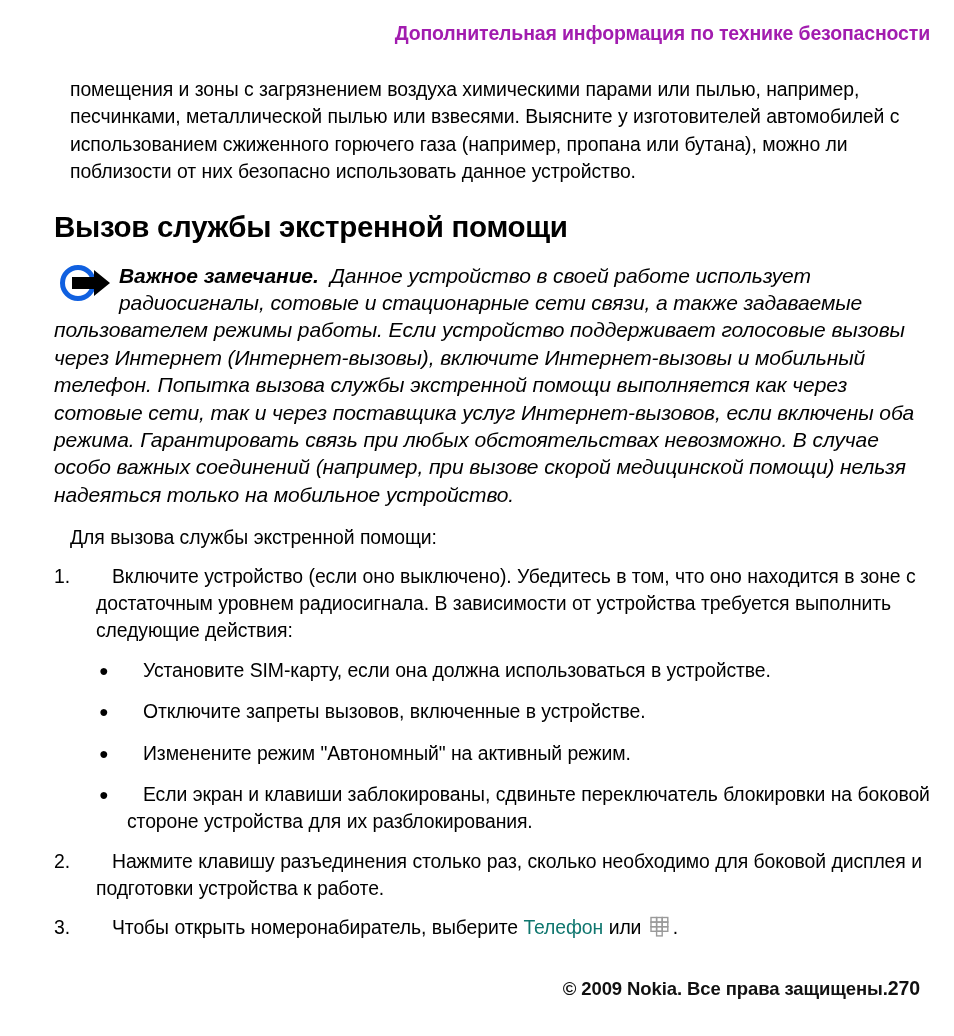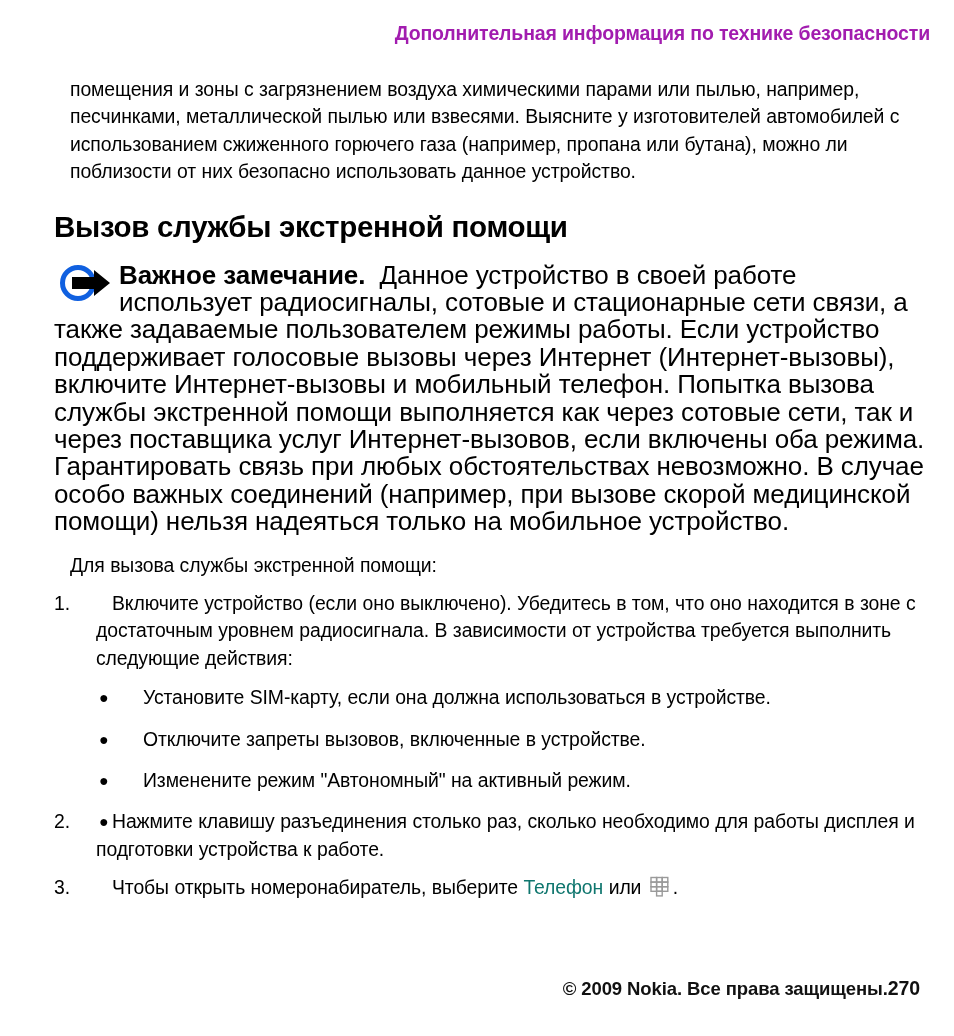--- a/index.html
+++ b/index.html
@@ -84,24 +84,25 @@
   }
   .note-icon svg {
     position: absolute;
     left: 0;
     top: -6px;
   }
   .note-lead {
     font-weight: bold;
   }
   .note-text {
-    font-size: 26px;
+    font-size: 21px;
     line-height: 27.4px;
     letter-spacing: -0.1px;
     margin: 0;
+    font-style: italic;
   }
 
   
   ol.steps {
     list-style: none;
     margin: 0;
     padding: 0;
   }
   ol.steps > li {
     position: relative;
@@ -212,27 +213,28 @@
           <li>
             <span class="dot">●</span>
             <span class="li-text">Отключите запреты вызовов, включенные в устройстве.</span>
           </li>
           <li>
             <span class="dot">●</span>
             <span class="li-text">Изменените режим "Автономный" на активный режим.</span>
           </li>
           <li>
             <span class="dot">●</span>
+            <span class="li-text">Если экран и клавиши заблокированы, сдвиньте переключатель блокировки на боковой стороне устройства для их разблокирования.</span>
           </li>
         </ul>
       </li>
 
       <li>
         <span class="marker">2.</span>
-        <span class="li-text">Нажмите клавишу разъединения столько раз, сколько необходимо для работы дисплея и подготовки устройства к работе.</span>
+        <span class="li-text">Нажмите клавишу разъединения столько раз, сколько необходимо для боковой дисплея и подготовки устройства к работе.</span>
       </li>
 
       <li>
         <span class="marker">3.</span>
         <span class="li-text"><span>Чтобы открыть номеронабиратель, выберите </span><span class="link-blue">Телефон</span><span> или </span><span class="keypad-icon"><svg width="22" height="22" viewBox="0 0 22 22" xmlns="http://www.w3.org/2000/svg">
               <g stroke="#9a9a9a" stroke-width="1.4" fill="none">
                 <rect x="1" y="1.5" width="5.6" height="4.6"></rect>
                 <rect x="6.6" y="1.5" width="5.6" height="4.6"></rect>
                 <rect x="12.2" y="1.5" width="5.6" height="4.6"></rect>
                 <rect x="1" y="6.1" width="5.6" height="4.6"></rect>

